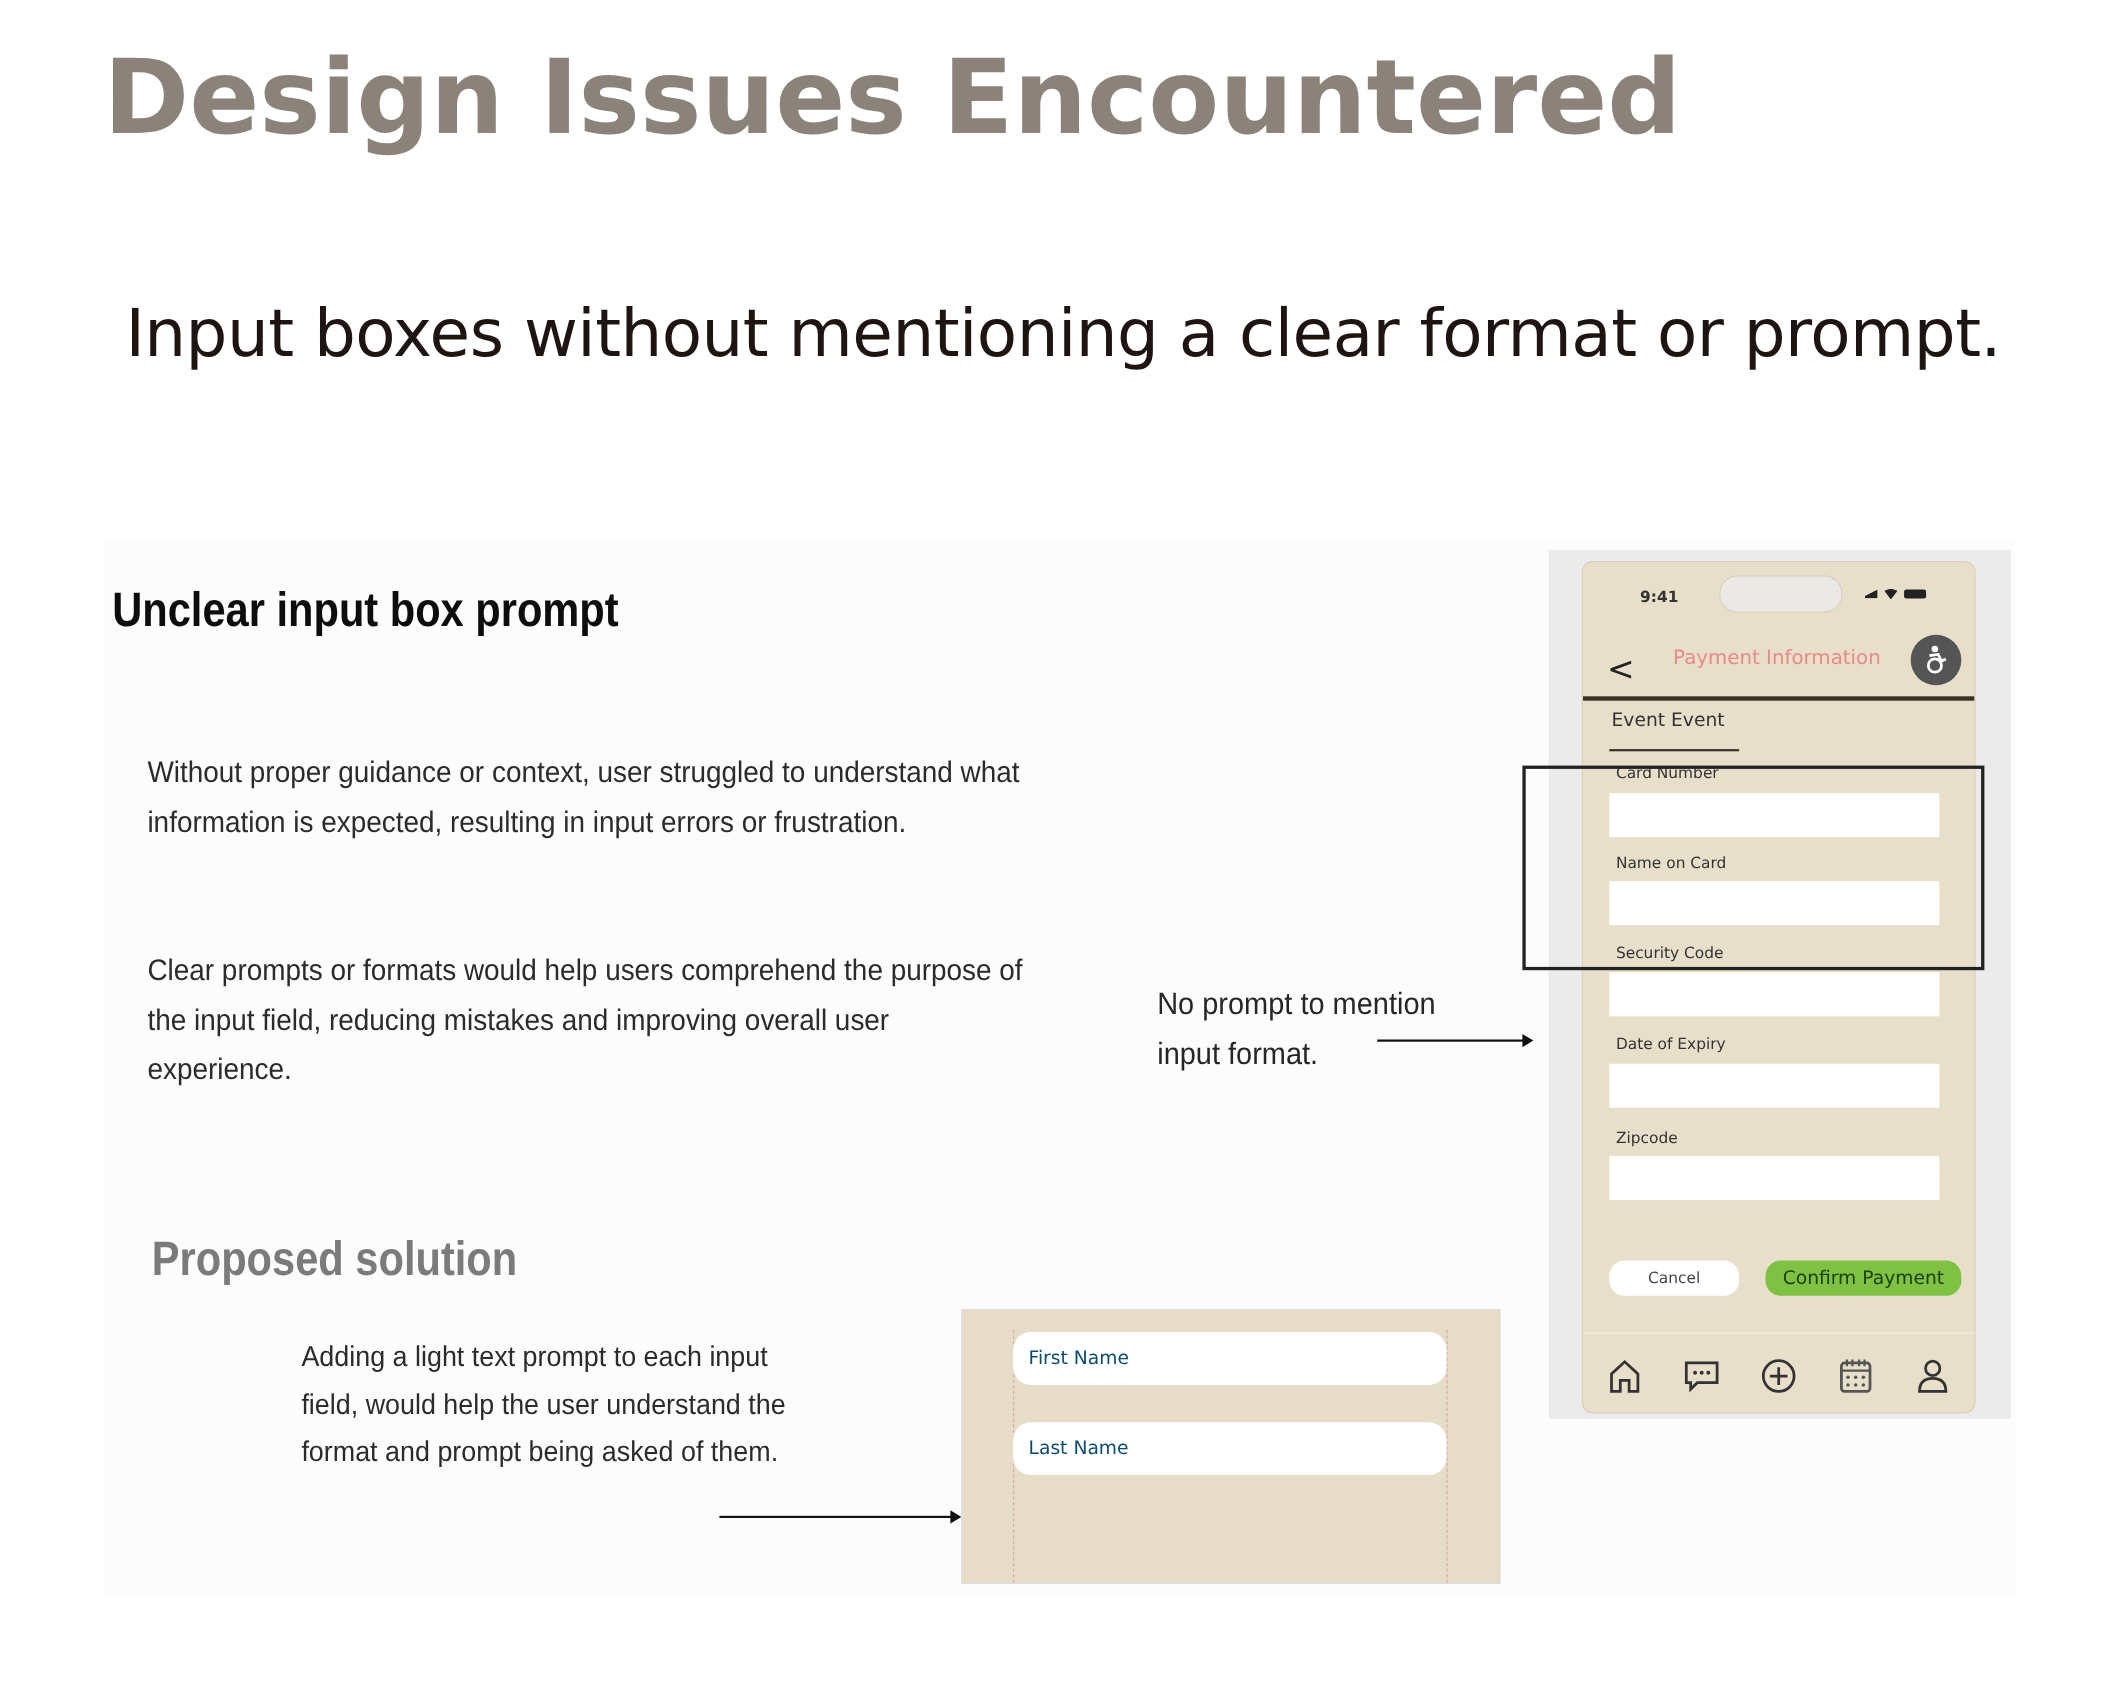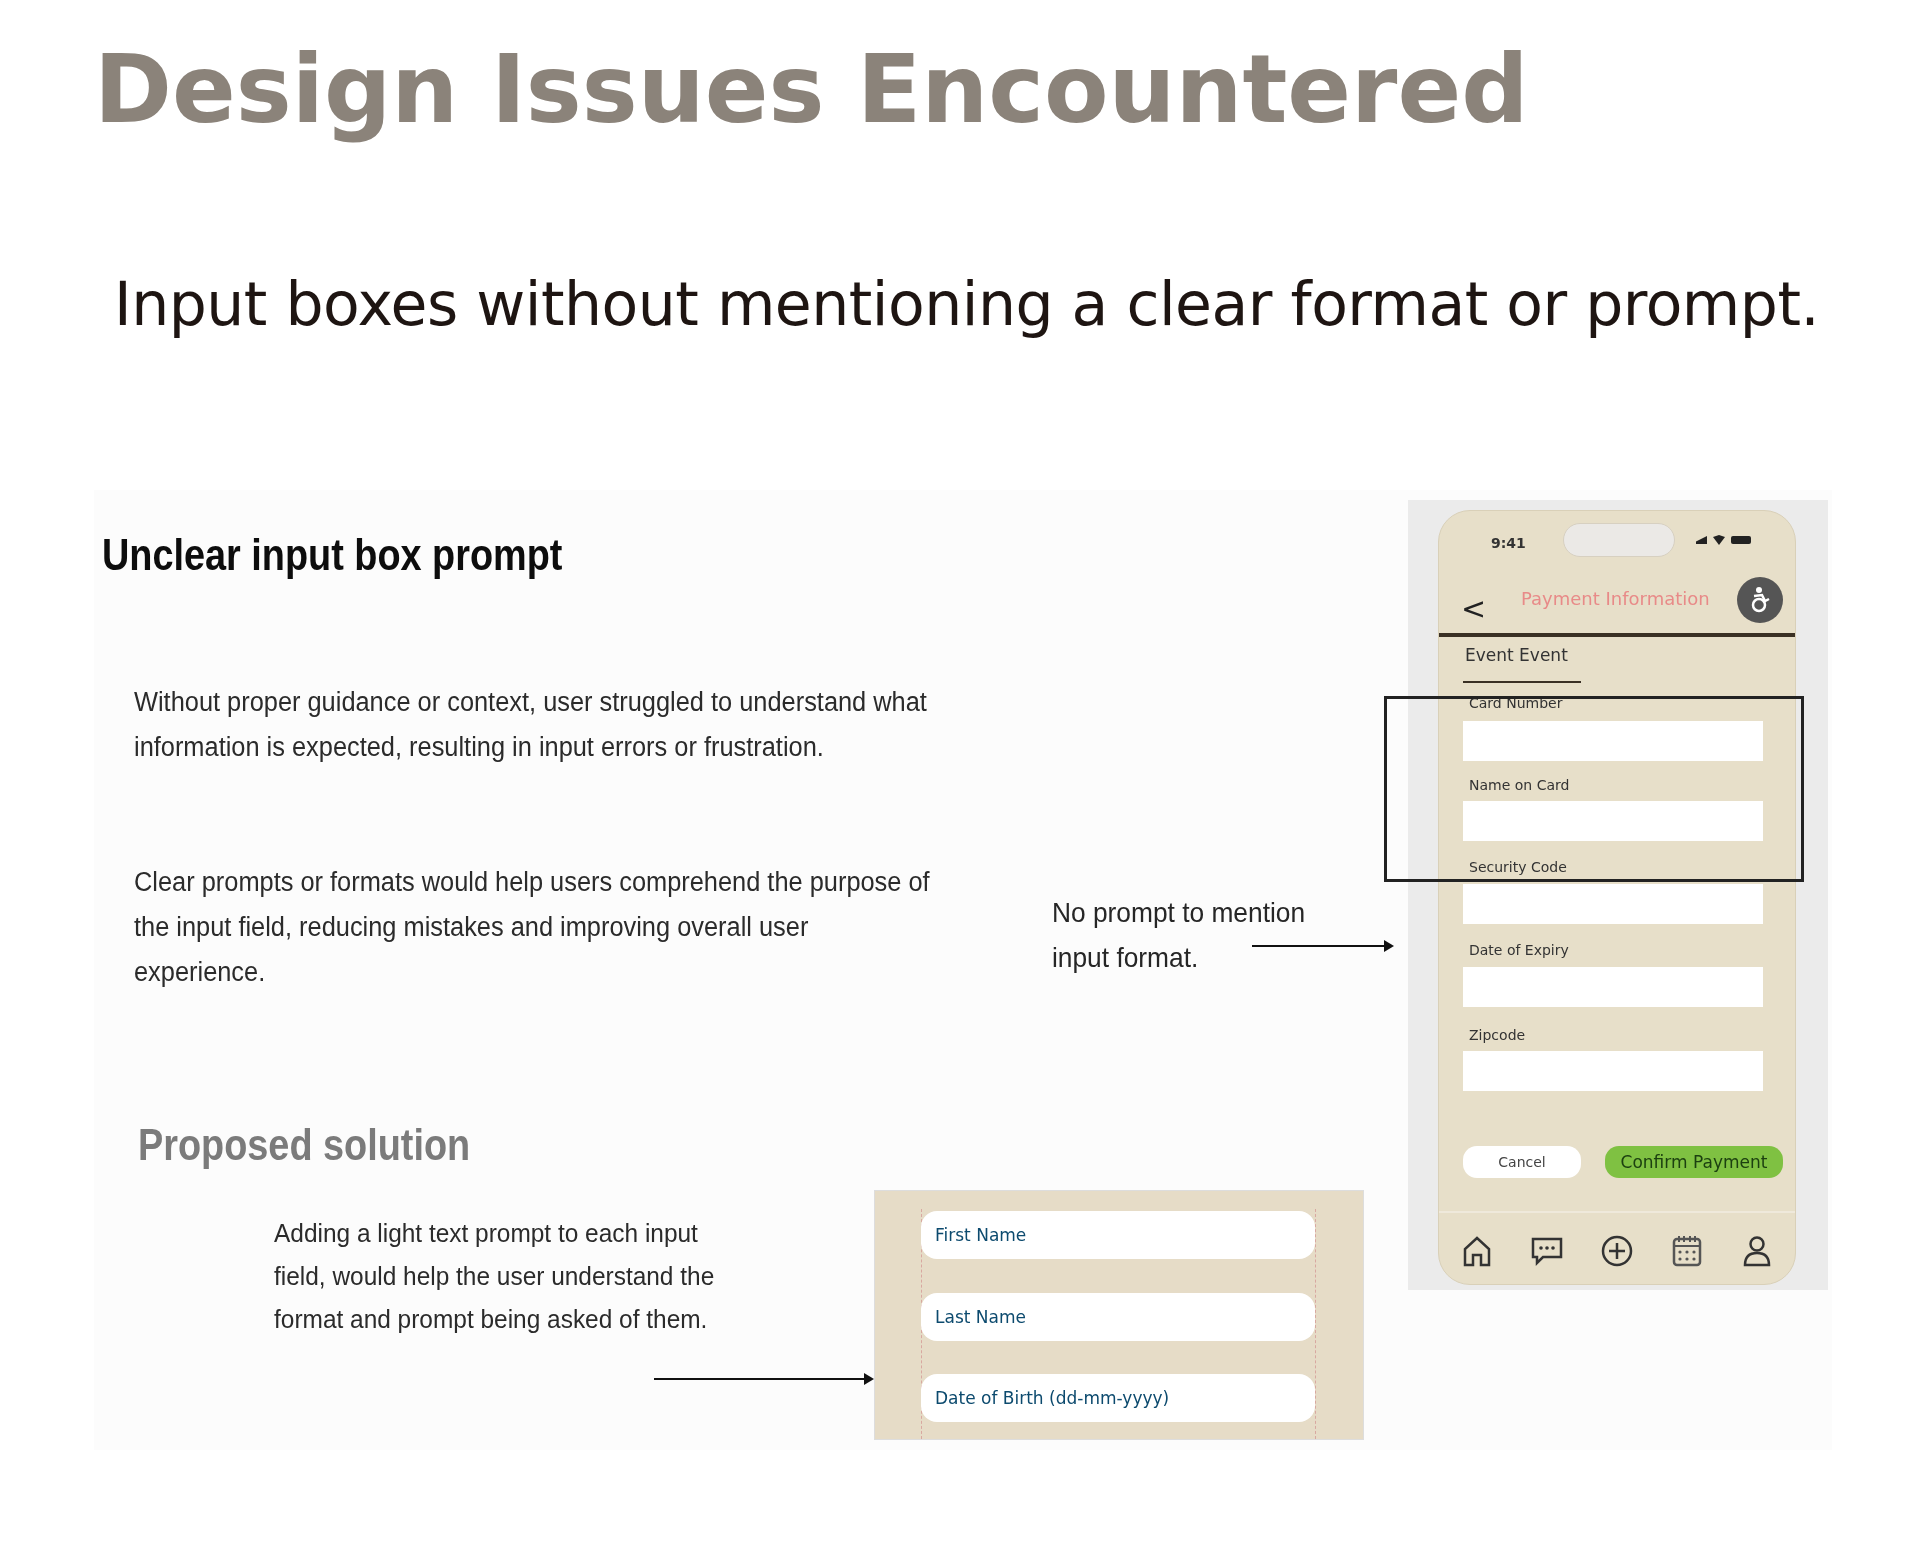--- a/index.html
+++ b/index.html
@@ -63,21 +63,21 @@
     font-family: "DejaVu Sans", sans-serif; font-size: 17px; color: #0c4a6e;
     display: flex; align-items: center;
   }
 
   
   .phone-frame {
     position: absolute; left: 1314px; top: 10px; width: 420px; height: 790px; background: #ebebeb;
   }
   .phone {
     position: absolute; left: 30px; top: 10px; width: 358px; height: 775px;
-    background: #e7dfc9; border-radius: 32px; overflow: hidden;
+    background: #e7dfc9; border-radius: 10px; overflow: hidden;
     border: 1px solid #d9d0b8;
   }
   .status-time {
     position: absolute; left: 52px; top: 24px; font-family: "DejaVu Sans", sans-serif;
     font-weight: 700; font-size: 14px; color: #333;
   }
   .notch {
     position: absolute; left: 124px; top: 12px; width: 112px; height: 34px;
     border-radius: 17px; background: #ebe9e6; border: 1px solid #d7d0c1;
   }
@@ -144,21 +144,20 @@
 
   <div class="solution-heading">Proposed solution</div>
   <p class="para para3">Adding a light text prompt to each input field, would help the user understand the format and prompt being asked of them.</p>
   <div class="arrow arrow2"></div>
 
   <div class="proposal-mock">
     <div class="proposal-guide" style="left:46px"></div>
     <div class="proposal-guide" style="left:440px"></div>
     <div class="proposal-input" style="top:20px">First Name</div>
     <div class="proposal-input" style="top:102px">Last Name</div>
-    <div class="proposal-input" style="top:183px">Date of Birth (dd-mm-yyyy)</div>
   </div>
 
   <div class="phone-frame">
     <div class="phone">
       <div class="status-time">9:41</div>
       <div class="notch"></div>
       <div class="status-icons">
         <span class="sig"></span>
         <span class="wifi"></span>
         <span class="batt"></span>

